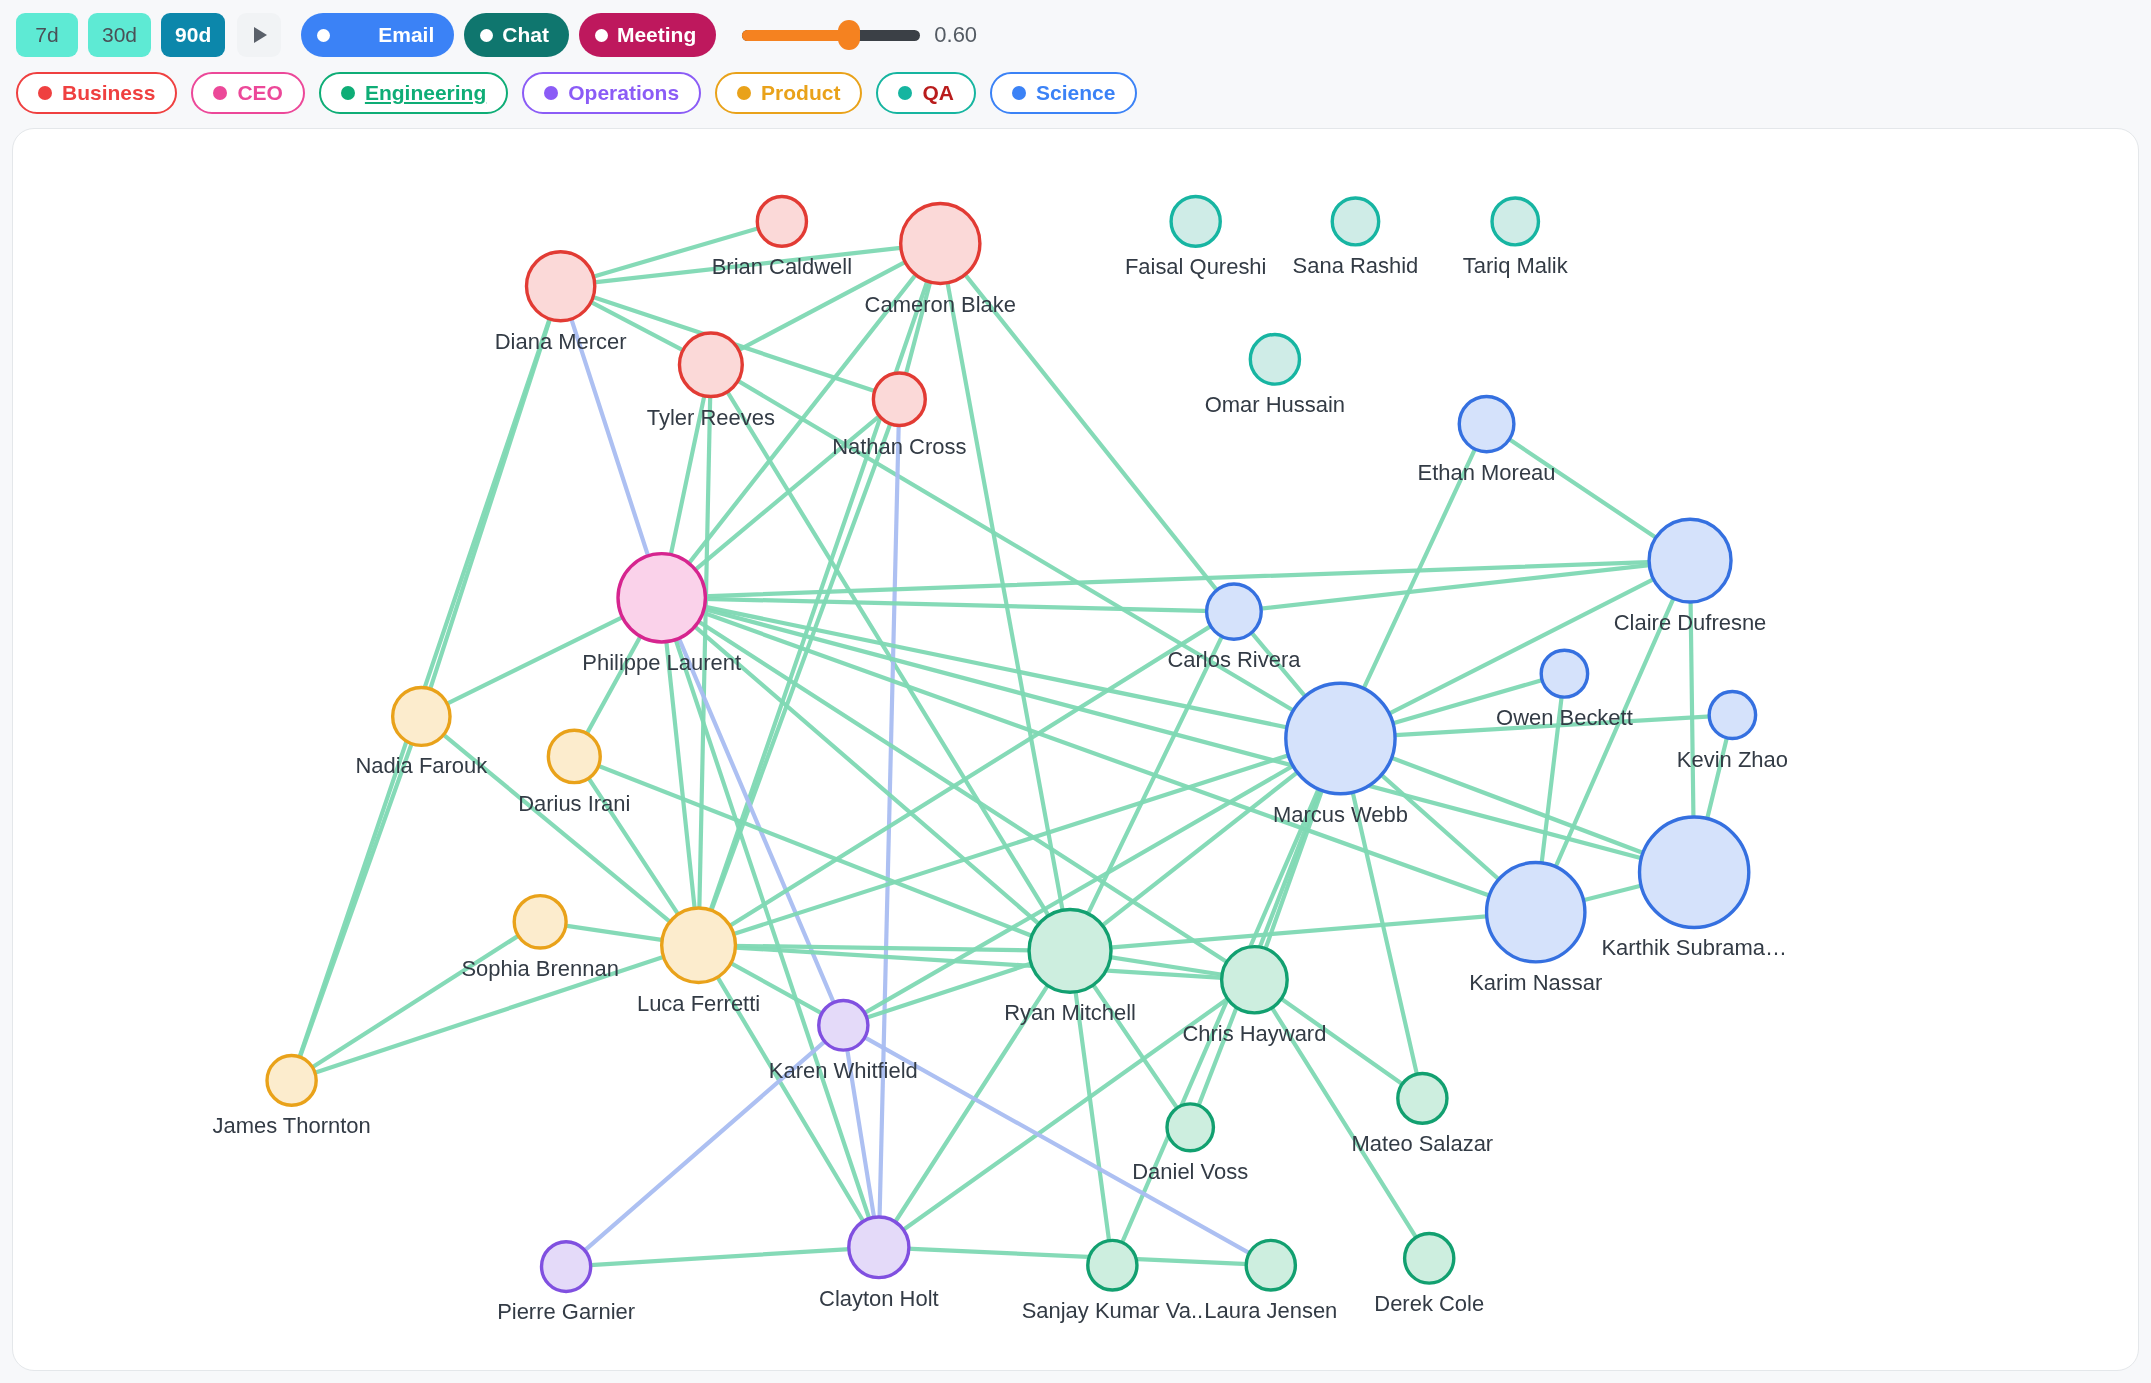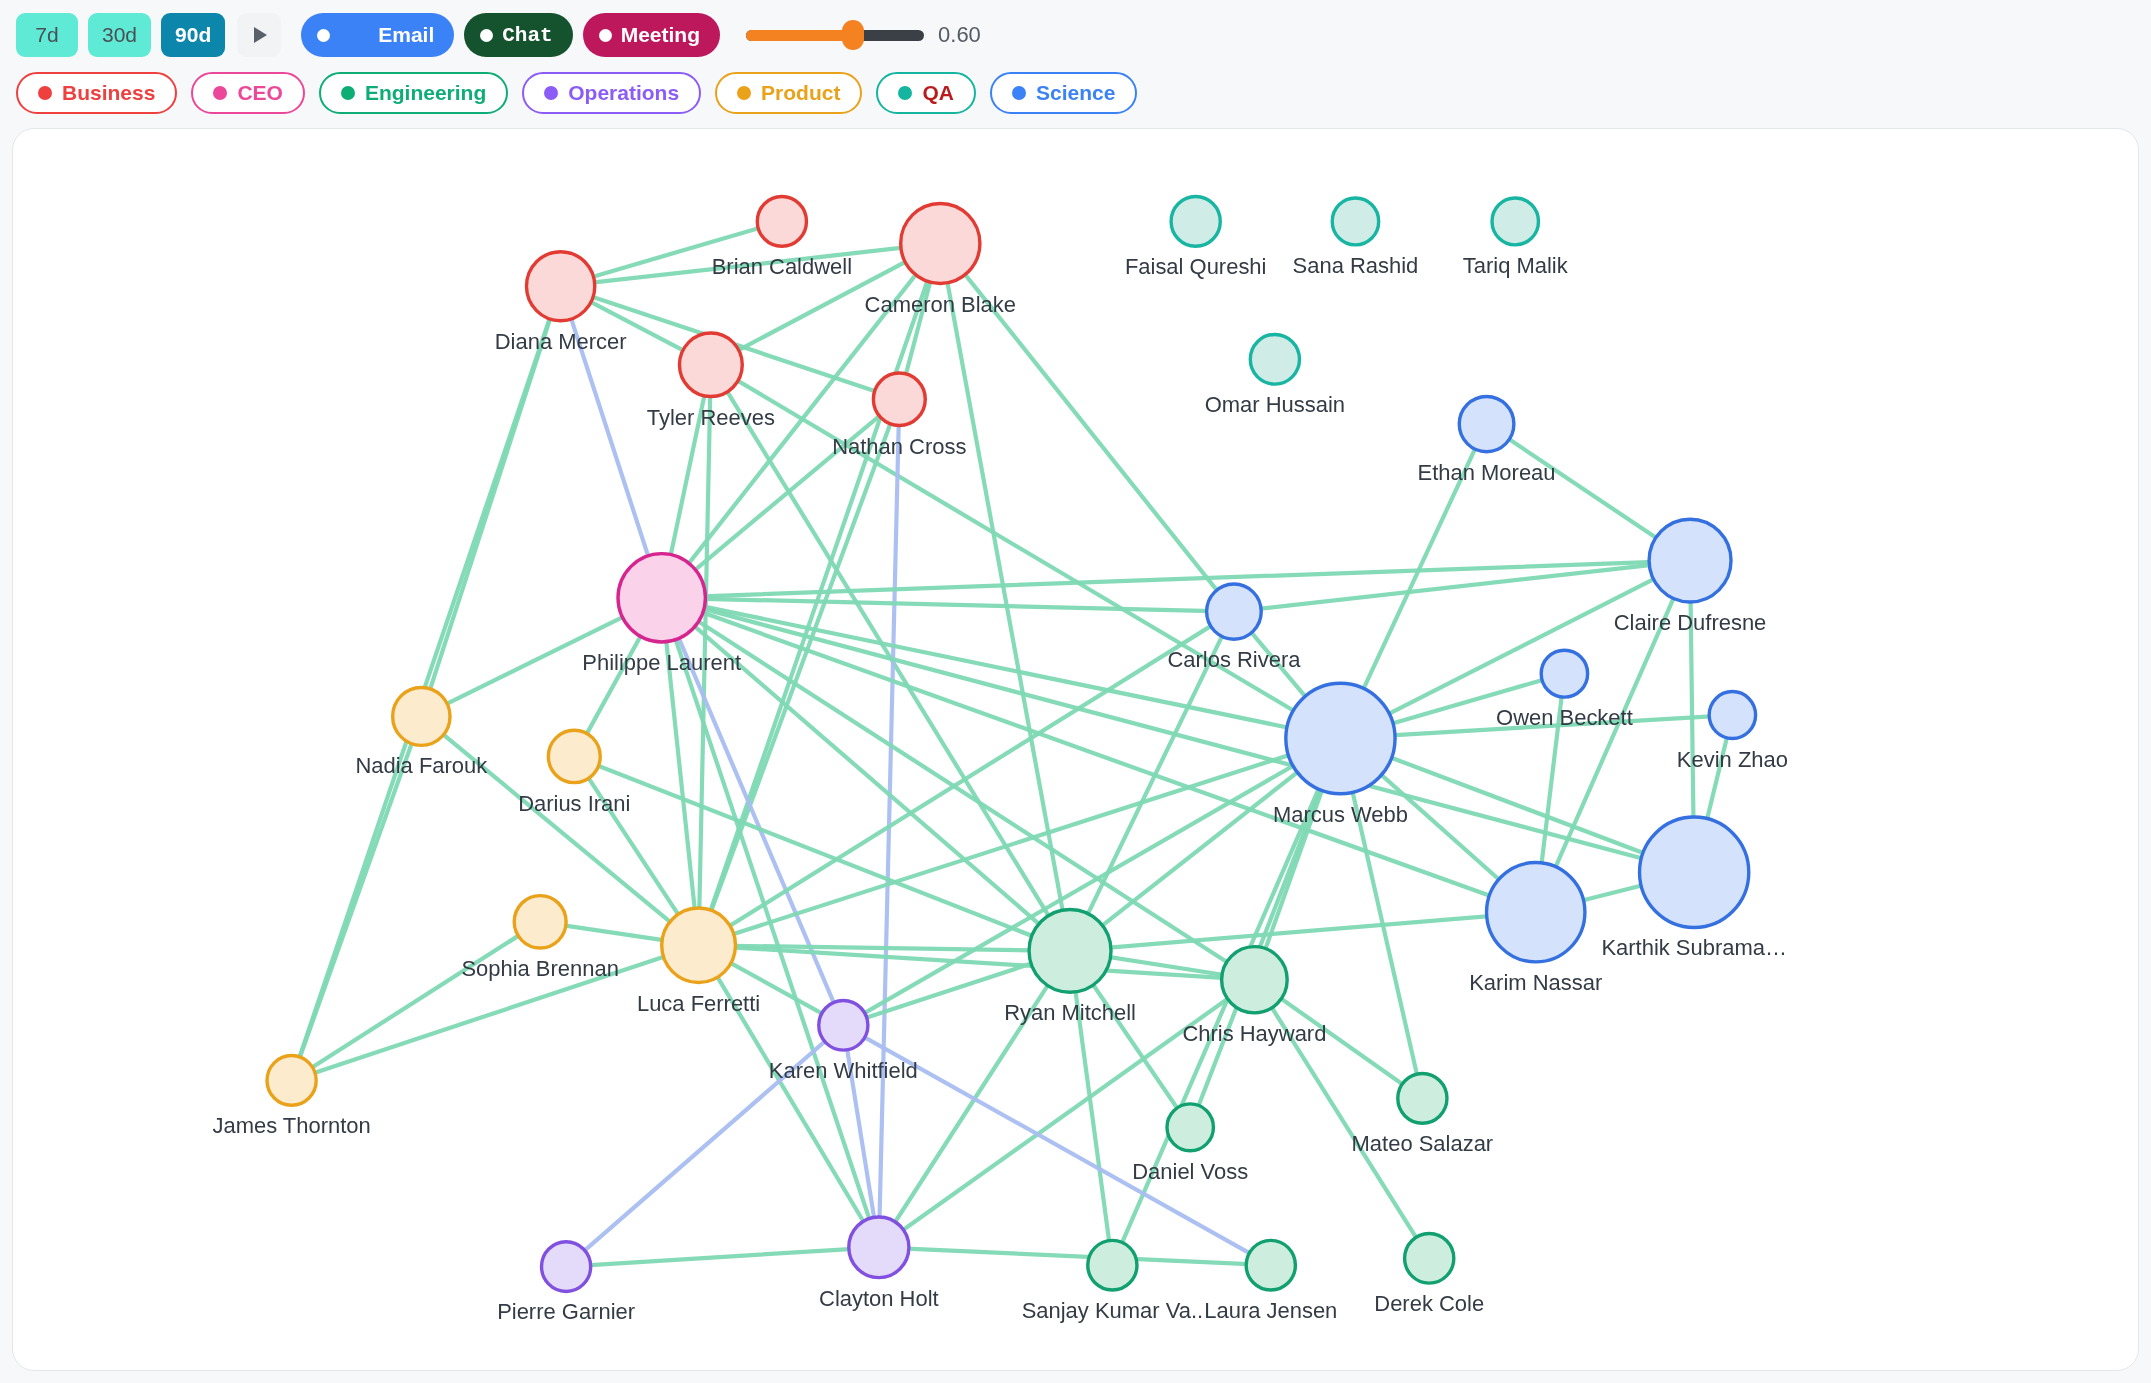--- a/index.html
+++ b/index.html
@@ -132,21 +132,21 @@
 
     <button class="play-btn">
       <span class="play-tri"></span>
     </button>
 
     <div id="channel-group" style="display:flex;align-items:center;gap:10px;margin-left:10px;">
         <button class="chan-btn" style="background: rgb(59, 130, 246); gap: 48px;">
           <span class="dot"></span>
           <span>Email</span>
         </button>
-        <button class="chan-btn" style="background: #14532d; font-family: Liberation Mono, monospace;">
+        <button class="chan-btn" style="background: #0f766e;">
           <span class="dot"></span>
           <span>Chat</span>
         </button>
         <button class="chan-btn" style="background: #be185d;">
           <span class="dot"></span>
           <span>Meeting</span>
         </button>
       </div>
 
     <div class="slider-wrap">
@@ -160,21 +160,21 @@
 
   <div class="legend" id="legend-row">
       <div class="chip" style="border-color: rgb(239, 64, 64); color: rgb(239, 64, 64);">
         <span class="dot" style="background: rgb(239, 64, 64);"></span>
         <span>Business</span>
       </div>
       <div class="chip" style="border-color: rgb(236, 72, 153); color: rgb(236, 72, 153);">
         <span class="dot" style="background: rgb(236, 72, 153);"></span>
         <span>CEO</span>
       </div>
-      <div class="chip" style="border-color: rgb(14, 173, 118); color: rgb(14, 173, 118);">
+      <div class="chip" style="border-color: rgb(14, 173, 118); color: rgb(14, 173, 118); text-decoration: underline;">
         <span class="dot" style="background: rgb(14, 173, 118);"></span>
         <span>Engineering</span>
       </div>
       <div class="chip" style="border-color: rgb(139, 92, 246); color: rgb(139, 92, 246);">
         <span class="dot" style="background: rgb(139, 92, 246);"></span>
         <span>Operations</span>
       </div>
       <div class="chip" style="border-color: rgb(233, 162, 26); color: rgb(233, 162, 26);">
         <span class="dot" style="background: rgb(233, 162, 26);"></span>
         <span>Product</span>

